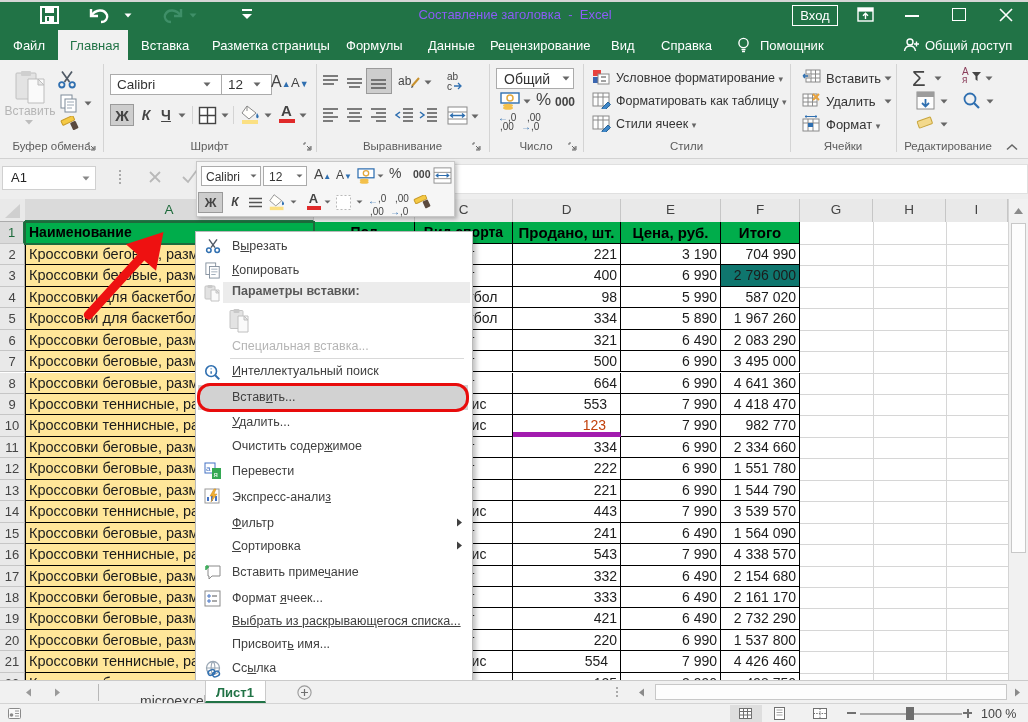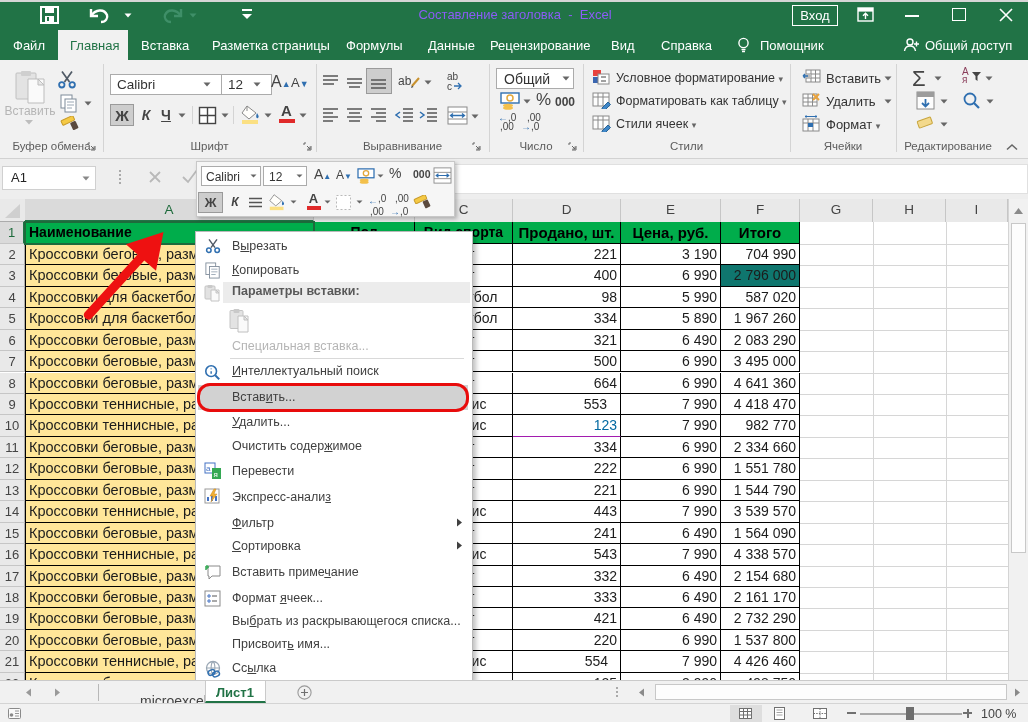--- a/index.html
+++ b/index.html
@@ -492,21 +492,21 @@
 <div class="abs" style="left:721px;top:173.5px;width:79px;height:21.45px;background:#ffffff;border-right:1px solid #000;border-bottom:1px solid #000;box-sizing:border-box;font-size:14px;color:#1c1c1c;text-align:right;padding-right:3px;line-height:21px;white-space:nowrap;overflow:hidden;">4 641 360</div>
 <div class="abs" style="left:25px;top:194.9px;width:289px;height:21.45px;background:#ffe699;border-right:1px solid #000;border-bottom:1px solid #000;box-sizing:border-box;font-size:14.5px;color:#1c1c1c;text-align:left;padding-left:4px;line-height:21px;white-space:nowrap;overflow:hidden;">Кроссовки теннисные, размер 38</div>
 <div class="abs" style="left:314px;top:194.9px;width:101px;height:21.45px;background:#ffffff;border-right:1px solid #000;border-bottom:1px solid #000;box-sizing:border-box;font-size:14px;color:#1c1c1c;text-align:center;line-height:21px;white-space:nowrap;overflow:hidden;"></div>
 <div class="abs" style="left:415px;top:194.9px;width:98px;height:21.45px;background:#ffffff;border-right:1px solid #000;border-bottom:1px solid #000;box-sizing:border-box;font-size:14px;color:#1c1c1c;text-align:center;line-height:21px;white-space:nowrap;overflow:hidden;">Теннис</div>
 <div class="abs" style="left:513px;top:194.9px;width:108px;height:21.45px;background:#ffffff;border-right:1px solid #000;border-bottom:1px solid #000;box-sizing:border-box;font-size:14px;color:#1c1c1c;text-align:right;padding-right:13px;line-height:21px;white-space:nowrap;overflow:hidden;">553</div>
 <div class="abs" style="left:621px;top:194.9px;width:100px;height:21.45px;background:#ffffff;border-right:1px solid #000;border-bottom:1px solid #000;box-sizing:border-box;font-size:14px;color:#1c1c1c;text-align:right;padding-right:3px;line-height:21px;white-space:nowrap;overflow:hidden;">7 990</div>
 <div class="abs" style="left:721px;top:194.9px;width:79px;height:21.45px;background:#ffffff;border-right:1px solid #000;border-bottom:1px solid #000;box-sizing:border-box;font-size:14px;color:#1c1c1c;text-align:right;padding-right:3px;line-height:21px;white-space:nowrap;overflow:hidden;">4 418 470</div>
 <div class="abs" style="left:25px;top:216.3px;width:289px;height:21.45px;background:#ffe699;border-right:1px solid #000;border-bottom:1px solid #000;box-sizing:border-box;font-size:14.5px;color:#1c1c1c;text-align:left;padding-left:4px;line-height:21px;white-space:nowrap;overflow:hidden;">Кроссовки теннисные, размер 39</div>
 <div class="abs" style="left:314px;top:216.3px;width:101px;height:21.45px;background:#ffffff;border-right:1px solid #000;border-bottom:1px solid #000;box-sizing:border-box;font-size:14px;color:#1c1c1c;text-align:center;line-height:21px;white-space:nowrap;overflow:hidden;"></div>
 <div class="abs" style="left:415px;top:216.3px;width:98px;height:21.45px;background:#ffffff;border-right:1px solid #000;border-bottom:1px solid #000;box-sizing:border-box;font-size:14px;color:#1c1c1c;text-align:center;line-height:21px;white-space:nowrap;overflow:hidden;">Теннис</div>
-<div class="abs" style="left:513px;top:216.3px;width:108px;height:21.45px;background:#ffffff;border-right:1px solid #000;border-bottom:1px solid #a21caf;box-sizing:border-box;font-size:14px;color:#0369a1;text-align:right;padding-right:3px;line-height:21px;white-space:nowrap;overflow:hidden;">123</div>
+<div class="abs" style="left:513px;top:216.3px;width:108px;height:21.45px;background:#ffffff;border-right:1px solid #000;border-bottom:5px solid #a21caf;box-sizing:border-box;font-size:14px;color:#c2410c;text-align:right;padding-right:14px;line-height:21px;white-space:nowrap;overflow:hidden;">123</div>
 <div class="abs" style="left:621px;top:216.3px;width:100px;height:21.45px;background:#ffffff;border-right:1px solid #000;border-bottom:1px solid #000;box-sizing:border-box;font-size:14px;color:#1c1c1c;text-align:right;padding-right:3px;line-height:21px;white-space:nowrap;overflow:hidden;">7 990</div>
 <div class="abs" style="left:721px;top:216.3px;width:79px;height:21.45px;background:#ffffff;border-right:1px solid #000;border-bottom:1px solid #000;box-sizing:border-box;font-size:14px;color:#1c1c1c;text-align:right;padding-right:3px;line-height:21px;white-space:nowrap;overflow:hidden;">982 770</div>
 <div class="abs" style="left:25px;top:237.8px;width:289px;height:21.45px;background:#ffe699;border-right:1px solid #000;border-bottom:1px solid #000;box-sizing:border-box;font-size:14.5px;color:#1c1c1c;text-align:left;padding-left:4px;line-height:21px;white-space:nowrap;overflow:hidden;">Кроссовки беговые, размер 40</div>
 <div class="abs" style="left:314px;top:237.8px;width:101px;height:21.45px;background:#ffffff;border-right:1px solid #000;border-bottom:1px solid #000;box-sizing:border-box;font-size:14px;color:#1c1c1c;text-align:center;line-height:21px;white-space:nowrap;overflow:hidden;"></div>
 <div class="abs" style="left:415px;top:237.8px;width:98px;height:21.45px;background:#ffffff;border-right:1px solid #000;border-bottom:1px solid #000;box-sizing:border-box;font-size:14px;color:#1c1c1c;text-align:center;line-height:21px;white-space:nowrap;overflow:hidden;">Бег</div>
 <div class="abs" style="left:513px;top:237.8px;width:108px;height:21.45px;background:#ffffff;border-right:1px solid #000;border-bottom:1px solid #000;box-sizing:border-box;font-size:14px;color:#1c1c1c;text-align:right;padding-right:3px;line-height:21px;white-space:nowrap;overflow:hidden;">334</div>
 <div class="abs" style="left:621px;top:237.8px;width:100px;height:21.45px;background:#ffffff;border-right:1px solid #000;border-bottom:1px solid #000;box-sizing:border-box;font-size:14px;color:#1c1c1c;text-align:right;padding-right:3px;line-height:21px;white-space:nowrap;overflow:hidden;">6 990</div>
 <div class="abs" style="left:721px;top:237.8px;width:79px;height:21.45px;background:#ffffff;border-right:1px solid #000;border-bottom:1px solid #000;box-sizing:border-box;font-size:14px;color:#1c1c1c;text-align:right;padding-right:3px;line-height:21px;white-space:nowrap;overflow:hidden;">2 334 660</div>
 <div class="abs" style="left:25px;top:259.2px;width:289px;height:21.45px;background:#ffe699;border-right:1px solid #000;border-bottom:1px solid #000;box-sizing:border-box;font-size:14.5px;color:#1c1c1c;text-align:left;padding-left:4px;line-height:21px;white-space:nowrap;overflow:hidden;">Кроссовки беговые, размер 41</div>
 <div class="abs" style="left:314px;top:259.2px;width:101px;height:21.45px;background:#ffffff;border-right:1px solid #000;border-bottom:1px solid #000;box-sizing:border-box;font-size:14px;color:#1c1c1c;text-align:center;line-height:21px;white-space:nowrap;overflow:hidden;"></div>
@@ -729,21 +729,21 @@
   </svg>
   <div class="abs" style="left:36px;top:333px;">Вставить приме<u>ч</u>ание</div>
 
   <svg class="abs" style="left:8px;top:358px;" width="17" height="17" viewBox="0 0 17 17">
     <rect x="1" y="1" width="15" height="15" fill="#fff" stroke="#8a8a8a"></rect>
     <path d="M4,5 h2 v2 h-2 z M4,10 h2 v2 h-2 z" fill="none" stroke="#4472c4"></path>
     <path d="M8,6 h5 M8,11 h5" stroke="#555" stroke-width="1.2"></path>
   </svg>
   <div class="abs" style="left:36px;top:359px;">Формат <u>я</u>чеек...</div>
 
-  <div class="abs" style="left:36px;top:382px;">Вы<u>б</u>рать из раскрывающегося списка...</div>
+  <div class="abs" style="left:36px;top:382px;text-decoration:underline;">Вы<u>б</u>рать из раскрывающегося списка...</div>
 
   <div class="abs" style="left:36px;top:405px;">Присвоит<u>ь</u> имя...</div>
 
   <svg class="abs" style="left:8px;top:428px;" width="18" height="18" viewBox="0 0 18 18">
     <circle cx="9" cy="8" r="6.5" fill="none" stroke="#9aa7b4" stroke-width="1.3"></circle>
     <path d="M2.5,8 h13 M9,1.5 c-2.5,2 -2.5,11 0,13 M9,1.5 c2.5,2 2.5,11 0,13" fill="none" stroke="#9aa7b4" stroke-width="1.1"></path>
     <rect x="4" y="10" width="7" height="5" rx="2.5" fill="none" stroke="#2f6fb0" stroke-width="1.5" transform="rotate(-25 7.5 12.5)"></rect>
     <rect x="8.5" y="11.5" width="7" height="5" rx="2.5" fill="none" stroke="#2f6fb0" stroke-width="1.5" transform="rotate(-25 12 14)"></rect>
   </svg>
   <div class="abs" style="left:36px;top:429px;">Сс<u>ы</u>лка</div>

